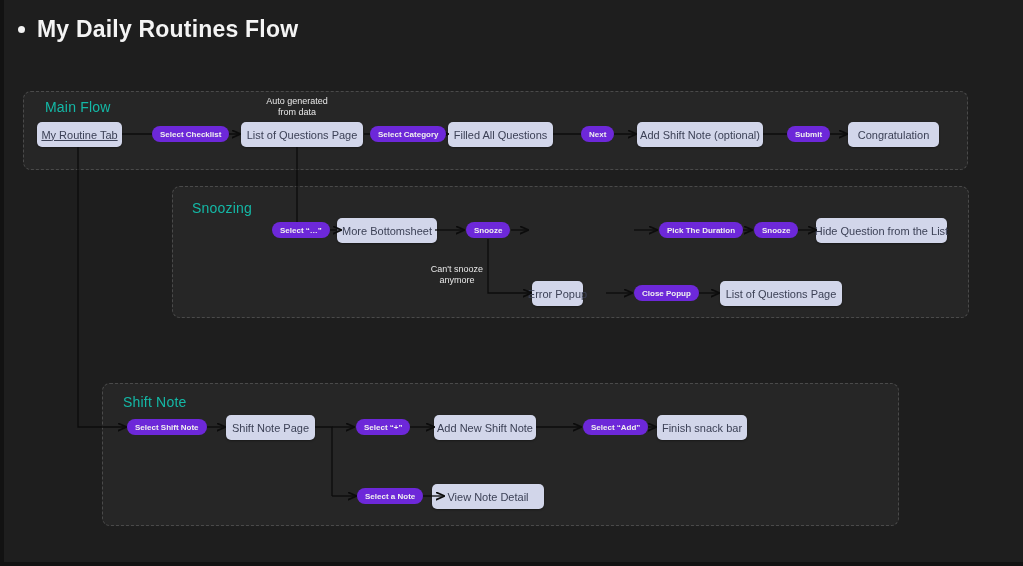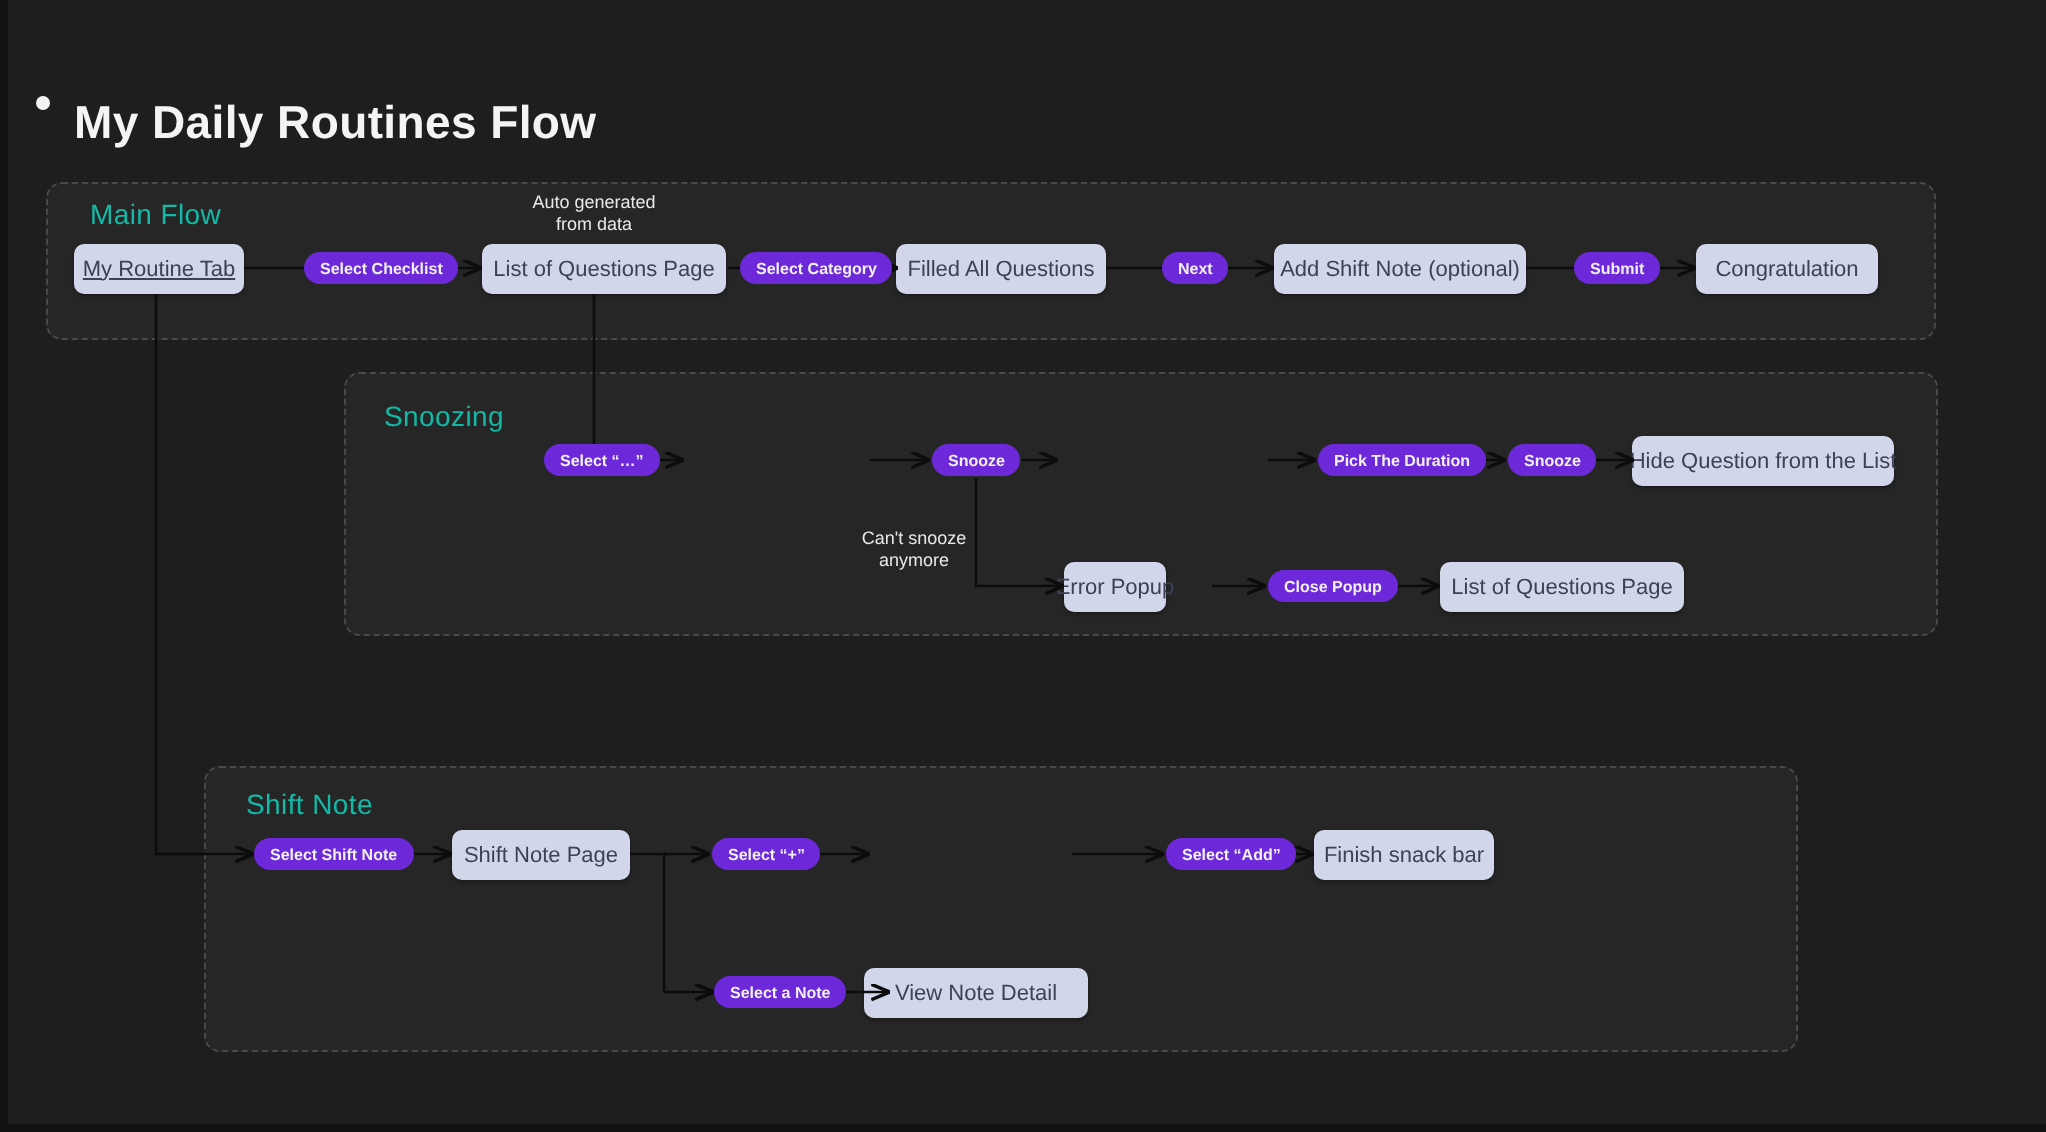--- a/index.html
+++ b/index.html
@@ -19,23 +19,23 @@
     border-left: 4px solid #121212;
     border-bottom: 4px solid #121212;
     box-sizing: border-box;
     overflow: hidden;
   }
 
   
   .title-row {
     position: absolute;
     left: 14px;
-    top: 48px;
+    top: 16px;
     display: flex;
-    align-items: flex-start;
+    align-items: center;
     gap: 12px;
   }
   .title-bullet {
     width: 7px;
     height: 7px;
     border-radius: 50%;
     background: #f2f2f2;
   }
   .title-text {
     color: #f4f4f4;
@@ -180,37 +180,39 @@
   <div class="node" style="left:444px; top:122px; width:105px;">Filled All Questions</div>
   <div class="pill" style="left:577px; top:126px;">Next</div>
   <div class="node" style="left:633px; top:122px; width:126px;">Add Shift Note (optional)</div>
   <div class="pill" style="left:783px; top:126px;">Submit</div>
   <div class="node" style="left:844px; top:122px; width:91px;">Congratulation</div>
 
   <div class="group" style="left:168px; top:186px; width:797px; height:132px;"></div>
   <div class="group-title" style="left:188px; top:200px;">Snoozing</div>
 
   <div class="pill" style="left:268px; top:222px;">Select “…”</div>
+  <div class="node" style="left:333px; top:218px; width:100px;">More Bottomsheet</div>
   <div class="pill" style="left:462px; top:222px;">Snooze</div>
   <div class="pill" style="left:655px; top:222px;">Pick The Duration</div>
   <div class="pill" style="left:750px; top:222px;">Snooze</div>
   <div class="node" style="left:812px; top:218px; width:131px;">Hide Question from the List</div>
 
   <div class="annotation" style="left:415px; top:264px; width:76px;">Can't snooze
 anymore</div>
 
   <div class="node" style="left:528px; top:281px; width:51px;">Error Popup</div>
   <div class="pill" style="left:630px; top:285px;">Close Popup</div>
   <div class="node" style="left:716px; top:281px; width:122px;">List of Questions Page</div>
 
   <div class="group" style="left:98px; top:383px; width:797px; height:143px;"></div>
   <div class="group-title" style="left:119px; top:394px;">Shift Note</div>
 
   <div class="pill" style="left:123px; top:419px;">Select Shift Note</div>
   <div class="node" style="left:222px; top:415px; width:89px;">Shift Note Page</div>
   <div class="pill" style="left:352px; top:419px;">Select “+”</div>
+  <div class="node" style="left:430px; top:415px; width:102px;">Add New Shift Note</div>
   <div class="pill" style="left:579px; top:419px;">Select “Add”</div>
   <div class="node" style="left:653px; top:415px; width:90px;">Finish snack bar</div>
 
   <div class="pill" style="left:353px; top:488px;">Select a Note</div>
   <div class="node" style="left:428px; top:484px; width:112px;">View Note Detail</div>
 
 </div>
 
 </body></html>

